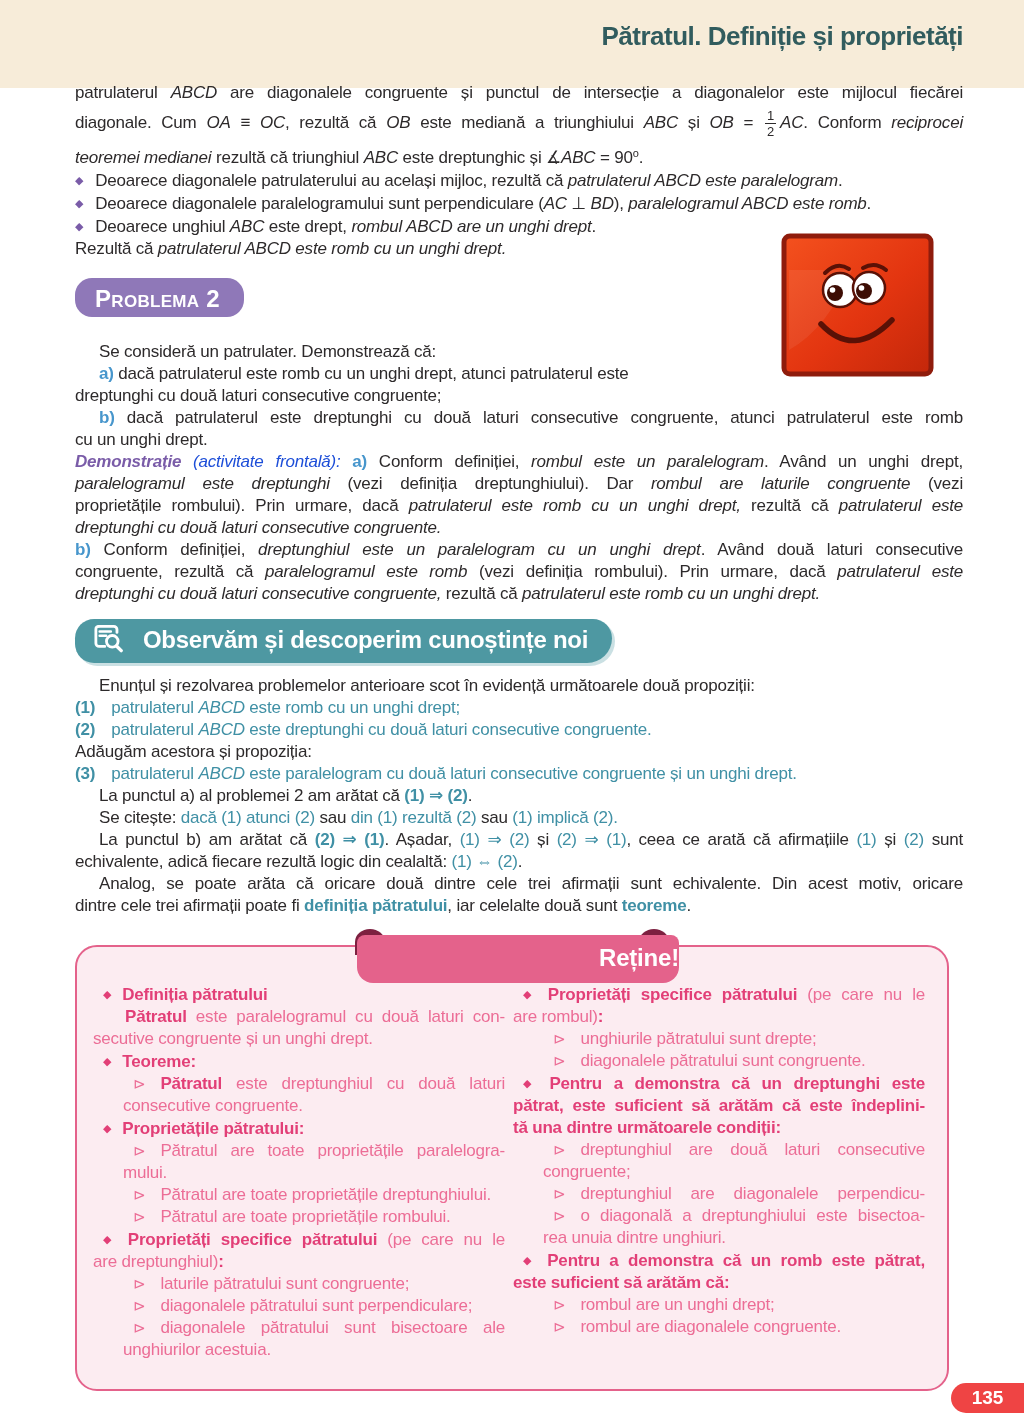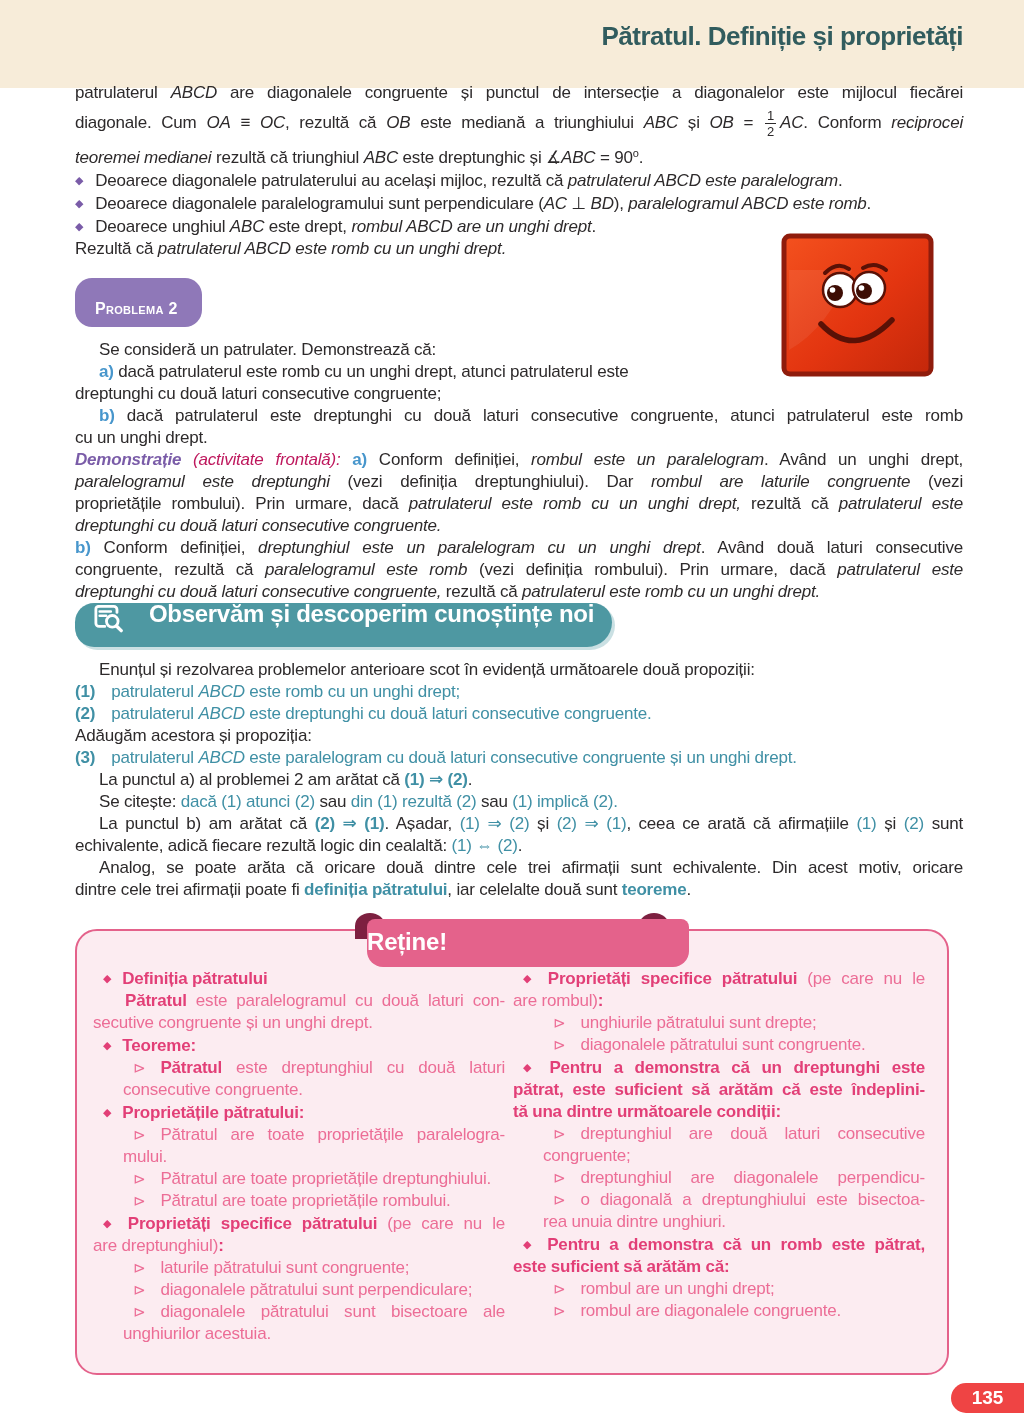--- a/index.html
+++ b/index.html
@@ -17,61 +17,61 @@
   .content{position:absolute;left:75px;top:82px;width:888px;font-size:17px;
            line-height:22px;letter-spacing:-0.2px}
   .line{text-align:left;min-height:22px}
   .line.j{text-align:justify;text-align-last:justify}
   .line.ind{padding-left:24px}
   .line.tall{line-height:38px}
 
   .i{font-style:italic}
   .b{font-weight:700}
   .bl{color:#4796cc;font-weight:700}
-  .pui{color:#be185d;font-style:italic}
+  .pui{color:#1d4ed8;font-style:italic}
   .pubi{color:#7a5ca8;font-style:italic;font-weight:700}
   .te{color:#4090a5}
   .tei{color:#4090a5;font-style:italic}
   .teb{color:#4090a5;font-weight:700}
   .gap{margin-right:16px}
   .mk{color:#7a5ca8;font-size:11px;margin-right:12px;vertical-align:2px}
   .sup{font-size:11px;vertical-align:6px}
 
   .frac{display:inline-flex;flex-direction:column;text-align:center;vertical-align:middle;
         font-size:13px;line-height:15px;margin:0 4px 0 2px;font-style:normal}
   .fnum{border-bottom:1.5px solid currentColor;padding:0 2px}
   .fden{padding:0 2px}
 
   
   .badge{display:inline-block;margin-top:18px;background:#8f78b8;color:#fff;
-         font-variant:small-caps;font-weight:700;font-size:16px;
-         padding:20px 24px 7px 20px;border-radius:17px;letter-spacing:.3px}
-  .prob{margin-top:12px}
+         font-variant:small-caps;font-weight:700;font-size:24px;
+         padding:10px 24px 7px 20px;border-radius:17px;letter-spacing:.3px}
+  .prob{margin-top:24px}
   .demo{margin-top:0}
 
   
-  .banner{width:537px;height:44px;background:#4e98a2;
-          border-radius:20px 20px 26px 20px;display:flex;align-items:flex-start;
-          padding-left:18px;gap:24px;box-shadow:3px 3px 0 rgba(78,152,162,.30)}
+  .banner{margin-top:14px;width:537px;height:44px;background:#4e98a2;
+          border-radius:20px 20px 26px 20px;display:flex;align-items:center;
+          padding-left:18px;gap:18px;box-shadow:3px 3px 0 rgba(78,152,162,.30)}
   .banner-label{color:#fff;font-size:24px;font-weight:700;letter-spacing:-0.3px;
                 padding-bottom:3px}
   .obs{margin-top:12px}
 
   
   .retine{position:relative;margin-top:28px;width:874px;min-height:446px;
           background:#fcecf1;border:2.5px solid #e4628b;border-radius:22px;
           padding:36px 14px 14px 16px}
   .ribbon-wrap{position:absolute;top:-18px;left:50%;transform:translateX(-50%);
                width:322px;height:56px}
   .ear{position:absolute;top:0;width:30px;height:26px;background:#7d2040;
        border-radius:50% 50% 0 0}
   .ear.left{left:4px}.ear.right{right:4px}
-  .ribbon{position:absolute;top:6px;left:16px;width:322px;height:48px;background:#e4628b;
+  .ribbon{position:absolute;top:6px;left:6px;width:322px;height:48px;background:#e4628b;
           border-radius:8px 8px 16px 16px;color:#fff;font-size:24px;font-weight:700;
-          text-align:left;line-height:46px}
+          text-align:right;line-height:46px}
   .cols{display:flex;gap:8px}
   .col{width:412px}
   .retine .line{color:#ec6d96}
   .retine .b{color:#e23f77;font-weight:700}
   .retine .line.b1{padding-left:10px}
   .retine .line.s1{padding-left:40px}
   .retine .line.scont{padding-left:30px}
   .retine .line.ind3{padding-left:32px}
   .mkp{color:#e23f77;font-size:11px;margin-right:11px;vertical-align:2px}
   .sg{color:#ec6d96;margin-right:15px;font-size:15px}

